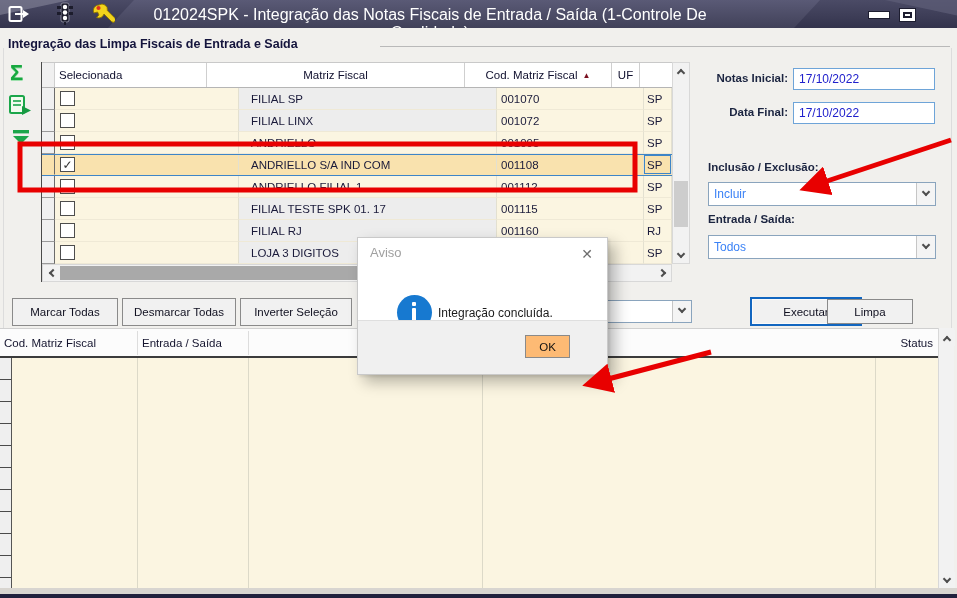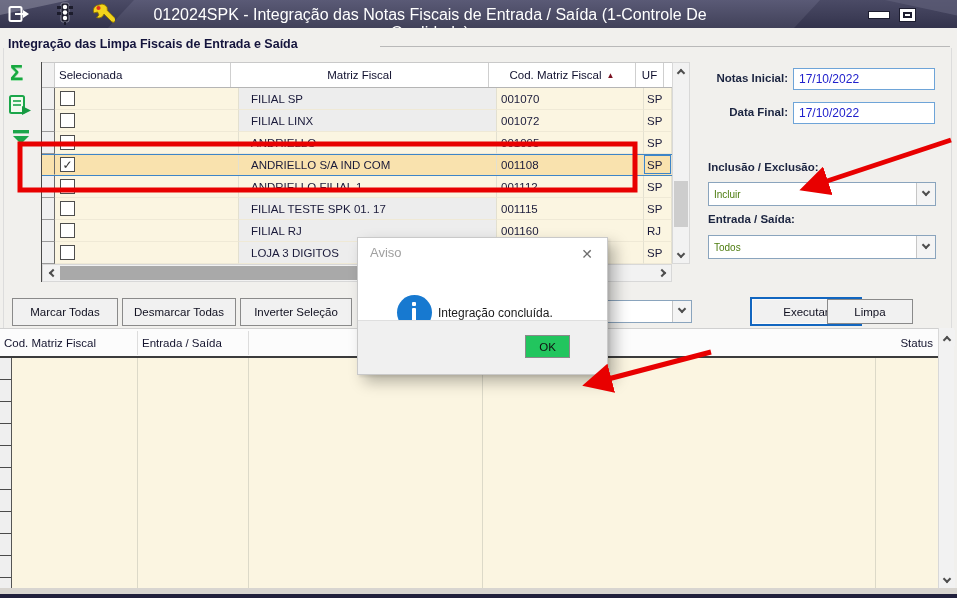--- a/index.html
+++ b/index.html
@@ -27,21 +27,21 @@
   .frame-right{ left:951px; top:48px; width:1px; height:540px; background:#dcdcdc; }
 
   
   .sigma { left:10px; top:60px; font-size:22px; font-weight:700; color:#17a83f; text-shadow:0 1px 0 #9fe0ae; }
 
   
   .grid-border-l { left:41px; top:62px; width:1px; height:220px; background:#4a4a4a; }
   .grid-header { left:42px; top:62px; width:630px; height:26px; background:#ffffff; border-top:1px solid #c9c9c9; border-bottom:1px solid #b5b5b5; display:flex; font-size:11.5px; color:#10102e; }
   .gh { border-right:1px solid #cfcfcf; display:flex; align-items:center; justify-content:center; }
   .gh.gutter { width:13px; background:#f0f0f0; }
-  .gh.sel { width:176px; justify-content:flex-start; padding-left:4px; }
+  .gh.sel { width:152px; justify-content:flex-start; padding-left:4px; }
   .gh.mf  { width:258px; }
   .gh.cod { width:147px; gap:5px; }
   .gh.uf  { width:28px; }
   .sort-arrow { color:#7a1020; font-size:8px; }
   .grid-rows { left:42px; top:88px; width:630px; }
   .grow { display:flex; height:22px; background:#fbf5e1; position:relative; }
   .gc { border-right:1px solid #e3e0d0; border-bottom:1px solid #efe9d6; display:flex; align-items:center; font-size:11.5px; color:#1a1a3a; overflow:hidden; white-space:nowrap; }
   .gc.gutter { width:13px; background:#f0f0f0; border-right:1px solid #6b6b6b; border-bottom:1px solid #9a9a9a; }
   .gc.sel { width:184px; padding-left:3px; }
   .gc.mf  { width:258px; padding-left:12px; }
@@ -70,21 +70,21 @@
   
   .btn { position:absolute; height:28px; background:#f1f1f1; border:1px solid #8a8a8a; font-size:11.5px; color:#101020; display:flex; align-items:center; justify-content:center; }
   .b-marcar   { left:12px;  top:298px; width:106px; }
   .b-desmarcar{ left:122px; top:298px; width:114px; }
   .b-inverter { left:240px; top:298px; width:112px; }
   .b-executar { left:706px; top:297px; width:112px; height:29px; border:2px solid #1266c0; box-shadow:inset 0 0 0 1px #fafafa;margin-left:44px; }
   .b-limpa    { left:827px; top:299px; width:86px; height:25px; }
 
   
   .combo { position:absolute; background:#fff; border:1px solid #8aa4bd; display:flex; align-items:center; }
-  .combo .val { flex:1; padding-left:5px; font-size:10px; color:#4d7c0f; }
+  .combo .val { flex:1; padding-left:5px; font-size:12px; color:#3b82f6; }
   .combo .dd { width:19px; height:100%; background:#f4f4f4; border-left:1px solid #c6c6c6; display:flex; align-items:center; justify-content:center; }
   .combo-hidden { left:540px; top:300px; width:152px; height:23px; }
 
   
   .plabel { position:absolute; font-size:11.5px; font-weight:700; color:#1b2440; }
   .lab-di { left:690px; top:72px;  width:98px; text-align:right; }
   .lab-df { left:690px; top:106px; width:98px; text-align:right; }
   .lab-ie { left:708px; top:161px; }
   .lab-es { left:708px; top:213px; }
   .dinput { position:absolute; width:142px; height:22px; background:#fff; border:1px solid #6ea4d8; font-size:12px; color:#2020cc; display:flex; align-items:center; padding-left:5px; }
@@ -111,21 +111,21 @@
   
   .dialog { left:357px; top:237px; width:251px; height:138px; background:#fff; border:1px solid #c9c9c9; z-index:40;
             box-shadow:2px 2px 2px rgba(0,0,0,.08), 7px 7px 14px rgba(0,0,0,.28); }
   .dlg-title { position:absolute; left:12px; top:7px; font-size:13px; color:#a0a0a0; }
   .dlg-close { position:absolute; right:8px; top:4px; width:24px; height:24px; display:flex; align-items:center; justify-content:center; font-size:14px; color:#6d6d6d; }
   .dlg-icon { position:absolute; left:39px; top:57px; width:35px; height:35px; border-radius:50%; background:#1779d0; }
   .dlg-icon::before { content:""; position:absolute; left:15px; top:7px; width:4px; height:4px; background:#fff; border-radius:1px; }
   .dlg-icon::after  { content:""; position:absolute; left:15px; top:13px; width:4px; height:15px; background:#fff; border-radius:1px; }
   .dlg-msg { position:absolute; left:80px; top:68px; font-size:12px; color:#1b1b1b; }
   .dlg-footer { position:absolute; left:0; bottom:0; width:100%; height:54px; background:#f0f0f0; border-top:1px solid #dfdfdf; }
-  .dlg-ok { position:absolute; left:167px; top:14px; width:45px; height:23px; background:#22c55e; border:1px solid #8a8a8a; font-size:11.5px; color:#101010; display:flex; align-items:center; justify-content:center; }
+  .dlg-ok { position:absolute; left:167px; top:14px; width:45px; height:23px; background:#fdba74; border:1px solid #8a8a8a; font-size:11.5px; color:#101010; display:flex; align-items:center; justify-content:center; }
 
   
   .annot { left:0; top:0; width:957px; height:598px; z-index:60; pointer-events:none; }
 </style>
 </head>
 <body>
 
 <div class="abs titlebar">
   <div class="tb-mid"></div>
   <div class="tb-corner"></div>

